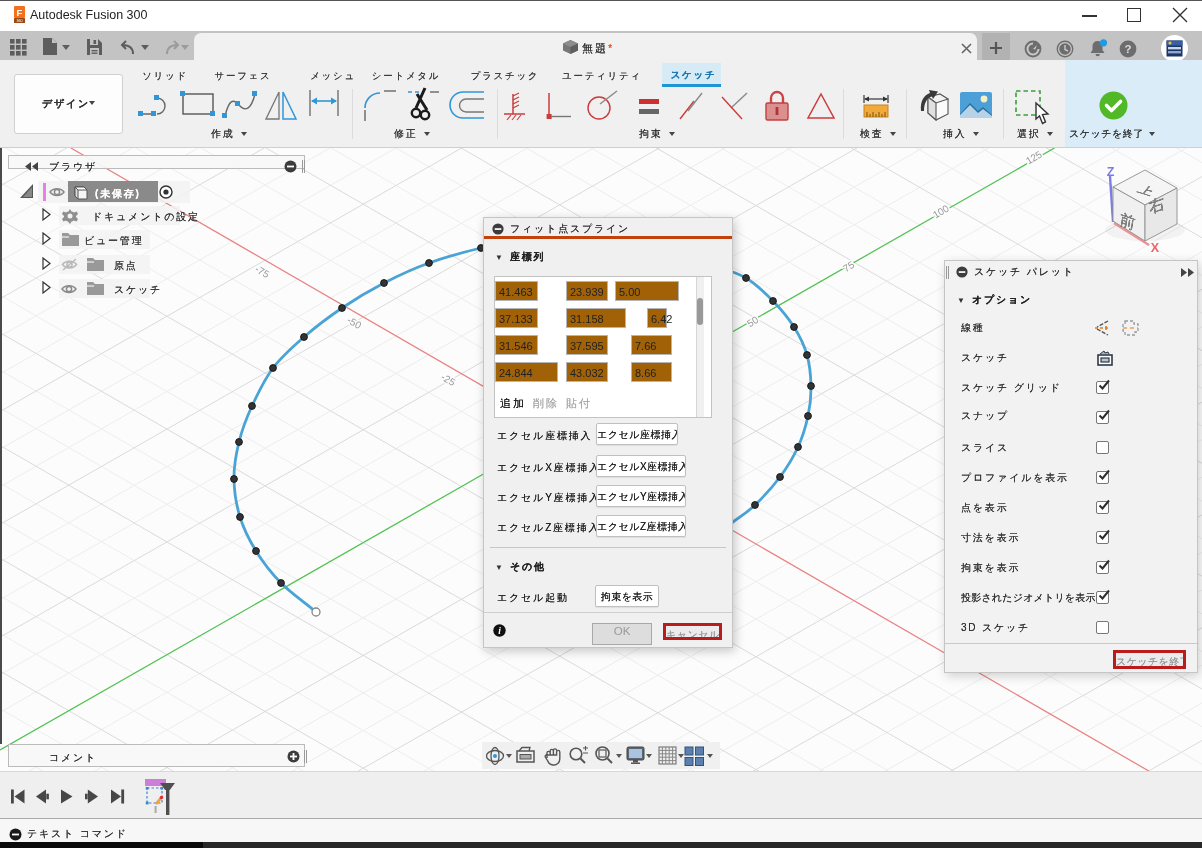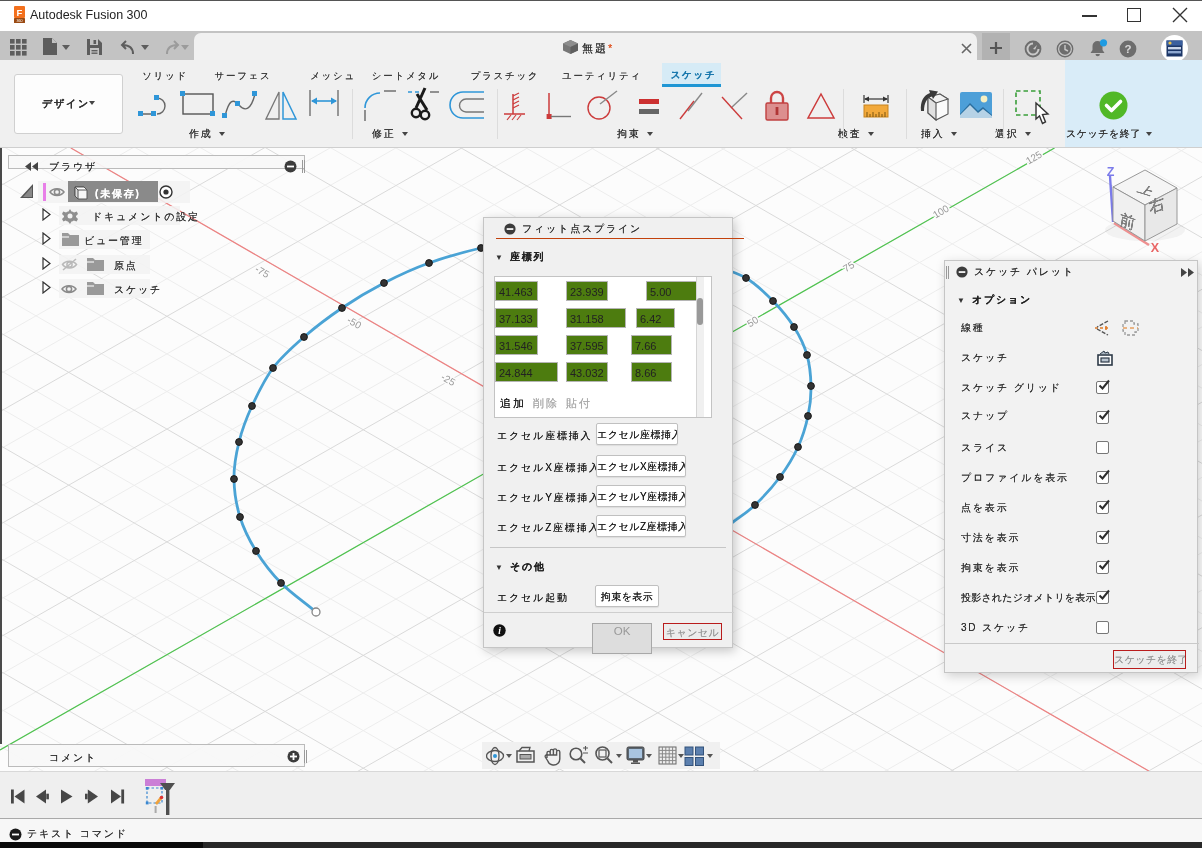--- a/index.html
+++ b/index.html
@@ -3,33 +3,33 @@
 <style>
 * {margin:0;padding:0;box-sizing:border-box}
 html,body {width:1202px;height:848px;overflow:hidden}
 body {font-family:"Liberation Sans",sans-serif;position:relative;background:#fcfcfc}
 .ab {position:absolute}
 .jp {letter-spacing:0.18em;text-shadow:0 0 0.5px currentColor}
 .tick {fill:#999;font-size:10px;text-anchor:middle;paint-order:stroke;stroke:#fcfcfc;stroke-width:3px}
 .car {width:0;height:0;border-left:4px solid transparent;border-right:4px solid transparent;border-top:5px solid #5d5d5d}
 .car2 {display:inline-block;width:0;height:0;border-left:3.5px solid transparent;border-right:3.5px solid transparent;border-top:4.5px solid #444;margin-left:2px;vertical-align:middle}
 .rtab {font-size:9.5px;color:#3a3a3a;text-align:center;white-space:nowrap}
-.glab {font-size:10px;color:#333;text-align:left;white-space:nowrap}
+.glab {font-size:10px;color:#333;text-align:center;white-space:nowrap}
 .panelhead {background:rgba(248,248,248,0.93);border:1px solid #bbb}
 .trow {background:rgba(242,242,242,0.88)}
-.cell {height:20px;background:#4d7c0f;border:1px solid #b5b5b5;font-size:11px;color:#222;padding:3.5px 0 0 3px}
+.cell {height:20px;background:#a16207;border:1px solid #b5b5b5;font-size:11px;color:#222;padding:3.5px 0 0 3px}
 .btn {background:#fff;border:1px solid #c0c0c0;border-radius:2px;font-size:10px;color:#222;text-align:center;padding-top:4px;box-shadow:0 1px 1px rgba(0,0,0,0.08);white-space:nowrap;overflow:hidden;letter-spacing:0.05em}
 .lab {font-size:10px;color:#222}
 .okbtn {background:#ddd;border:1px solid #a8a8a8;font-size:11.5px;color:#999;text-align:center;padding-top:1px;white-space:nowrap;overflow:hidden}
-.cabtn {background:#ececec;border:1px solid #b91c1c;font-size:10px;color:#999;text-align:center;padding-top:2px;white-space:nowrap;overflow:hidden}
+.cabtn {background:#ececec;border:3px solid #b91c1c;font-size:10px;color:#999;text-align:center;padding-top:2px;white-space:nowrap;overflow:hidden}
 .sech {font-size:10px;color:#222}
 .tri9 {font-size:8px;color:#333}
 .cb {width:13px;height:13px;background:#fff;border:1px solid #777;border-radius:2px}
 #dialog {background:#f0f0f0;border:1px solid #c5c5c5;box-shadow:2px 3px 10px rgba(0,0,0,0.22)}
-.dtitle {position:absolute;left:12px;top:0;width:100%;height:21px;border-bottom:1px solid #c2410c}
+.dtitle {position:absolute;left:0;top:0;width:100%;height:21px;border-bottom:3px solid #c2410c}
 #palette {background:#f2f2f2;border:1px solid #c5c5c5;box-shadow:2px 3px 10px rgba(0,0,0,0.18)}
 </style></head>
 <body>
 <div class="ab" style="left:0;top:148px"><svg id="canvas" width="1202" height="623" viewBox="0 0 1202 623">
 <rect width="1202" height="623" fill="#fcfcfc"></rect>
 <g stroke="#ededed" stroke-width="1">
         <line x1="0" y1="-755.4" x2="1202" y2="-60.6"></line>
         <line x1="0" y1="-680.2" x2="1202" y2="14.6"></line>
         <line x1="0" y1="-642.6" x2="1202" y2="52.2"></line>
         <line x1="0" y1="-567.4" x2="1202" y2="127.4"></line>
@@ -497,24 +497,24 @@
       <svg style="position:absolute;left:8px;top:5px" width="12" height="12" viewBox="0 0 12 12">
         <circle cx="6" cy="6" r="5.6" fill="#3c3c3c"></circle>
         <rect x="2.7" y="5.2" width="6.6" height="1.7" fill="#fff"></rect>
       </svg>
   <span class="jp" style="position:absolute;left:26px;top:4px;font-size:10px;color:#333">フィット点スプライン</span>
     </div>
  <div class="ab sech" style="left:11px;top:32px"><span class="tri9">▼</span><span class="jp" style="margin-left:7px;font-weight:bold">座標列</span></div>
  <div class="ab" style="left:10px;top:58px;width:218px;height:142px;background:#fff;border:1px solid #c3c3c3"></div>
  <div class="cell ab" style="left:11px;top:63px;width:43px">41.463</div>
     <div class="cell ab" style="left:82px;top:63px;width:42px">23.939</div>
-    <div class="cell ab" style="left:162px;top:63px;width:52px">5.00</div>
+    <div class="cell ab" style="left:131px;top:63px;width:64px">5.00</div>
     <div class="cell ab" style="left:11px;top:90px;width:43px">37.133</div>
     <div class="cell ab" style="left:82px;top:90px;width:60px">31.158</div>
-    <div class="cell ab" style="left:152px;top:90px;width:39px">6.42</div>
+    <div class="cell ab" style="left:163px;top:90px;width:20px">6.42</div>
     <div class="cell ab" style="left:11px;top:117px;width:43px">31.546</div>
     <div class="cell ab" style="left:82px;top:117px;width:42px">37.595</div>
     <div class="cell ab" style="left:147px;top:117px;width:41px">7.66</div>
     <div class="cell ab" style="left:11px;top:144px;width:63px">24.844</div>
     <div class="cell ab" style="left:82px;top:144px;width:42px">43.032</div>
     <div class="cell ab" style="left:147px;top:144px;width:41px">8.66</div>
  <div class="ab" style="left:212px;top:59px;width:8px;height:140px;background:#f0f0f0;border-left:1px solid #d5d5d5"></div>
  <div class="ab" style="left:213px;top:80px;width:6px;height:27px;background:#999;border-radius:3px"></div>
  <span class="jp ab" style="left:16px;top:178px;font-size:11px;color:#222">追加</span>
  <span class="jp ab" style="left:49px;top:178px;font-size:11px;color:#aaa">削除</span>
@@ -529,21 +529,21 @@
  <div class="btn jp ab" style="left:112px;top:297px;width:90px;height:22px">エクセルZ座標挿入</div>
  <div class="ab" style="left:6px;top:329px;width:236px;height:1px;background:#c6c6c6"></div>
  <div class="ab sech" style="left:11px;top:342px"><span class="tri9">▼</span><span class="jp" style="margin-left:7px;font-weight:bold">その他</span></div>
  <span class="jp ab lab" style="left:13px;top:373px">エクセル起動</span>
  <div class="btn jp ab" style="left:111px;top:367px;width:64px;height:22px">拘束を表示</div>
  <div class="ab" style="left:0px;top:394px;width:250px;height:1px;background:#cecece"></div>
  <svg class="ab" style="left:9px;top:406px" width="13" height="13" viewBox="0 0 13 13">
       <circle cx="6.5" cy="6.5" r="6.2" fill="#111"></circle>
       <text x="6.5" y="10" font-size="9.5" font-weight="bold" font-style="italic" fill="#fff" text-anchor="middle" font-family="Liberation Serif">i</text>
     </svg>
- <div class="ab okbtn" style="left:108px;top:405px;width:60px;height:31px">OK</div>
+ <div class="ab okbtn" style="left:108px;top:405px;width:60px;height:22px">OK</div>
  <div class="ab cabtn jp" style="left:179px;top:405px;width:59px;height:17px;letter-spacing:0.05em">キャンセル</div>
 </div>
 
 <div id="palette" class="ab" style="left:944px;top:260px;width:254px;height:413px">
  <div class="ab" style="left:1px;top:5px;width:1px;height:13px;background:#999"></div>
     <div class="ab" style="left:3px;top:5px;width:1px;height:13px;background:#999"></div>
  <svg class="ab" style="left:11px;top:5px" width="12" height="12" viewBox="0 0 12 12">
       <circle cx="6" cy="6" r="5.6" fill="#3c3c3c"></circle>
       <rect x="2.7" y="5.2" width="6.6" height="1.7" fill="#fff"></rect>
     </svg>

